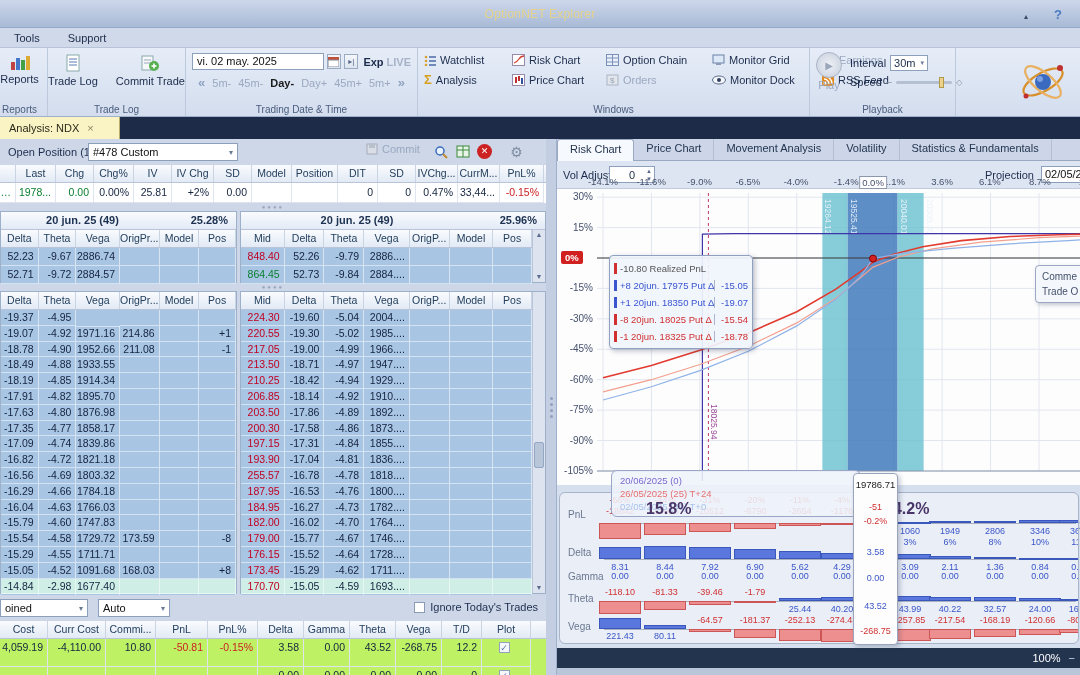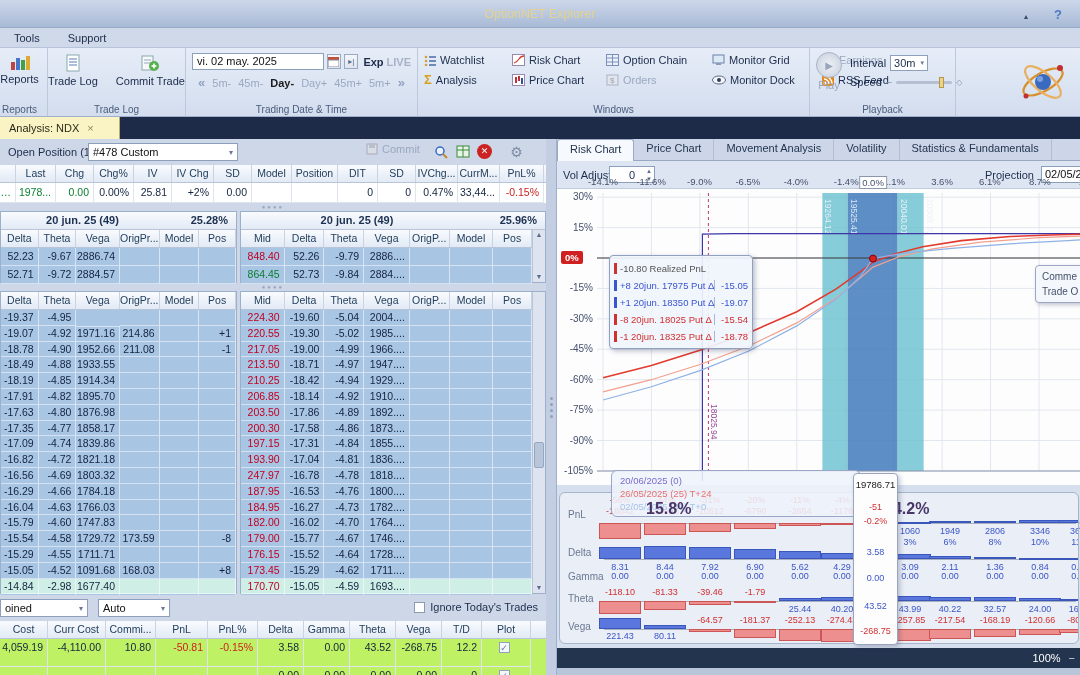--- a/index.html
+++ b/index.html
@@ -802,21 +802,21 @@
             <div class="chain-row">
               <div class="chain-cell red" style="width: 44px;">193.90</div>
               <div class="chain-cell" style="width: 40px;">-17.04</div>
               <div class="chain-cell" style="width: 40px;">-4.81</div>
               <div class="chain-cell" style="width: 46px;">1836....</div>
               <div class="chain-cell" style="width: 40px;"></div>
               <div class="chain-cell" style="width: 44px;"></div>
               <div class="chain-cell" style="width: 39px;"></div>
             </div>
             <div class="chain-row">
-              <div class="chain-cell red" style="width: 44px;">247.97</div>
+              <div class="chain-cell red" style="width: 44px;">255.57</div>
               <div class="chain-cell" style="width: 40px;">-16.78</div>
               <div class="chain-cell" style="width: 40px;">-4.78</div>
               <div class="chain-cell" style="width: 46px;">1818....</div>
               <div class="chain-cell" style="width: 40px;"></div>
               <div class="chain-cell" style="width: 44px;"></div>
               <div class="chain-cell" style="width: 39px;"></div>
             </div>
             <div class="chain-row">
               <div class="chain-cell red" style="width: 44px;">187.95</div>
               <div class="chain-cell" style="width: 40px;">-16.53</div>

